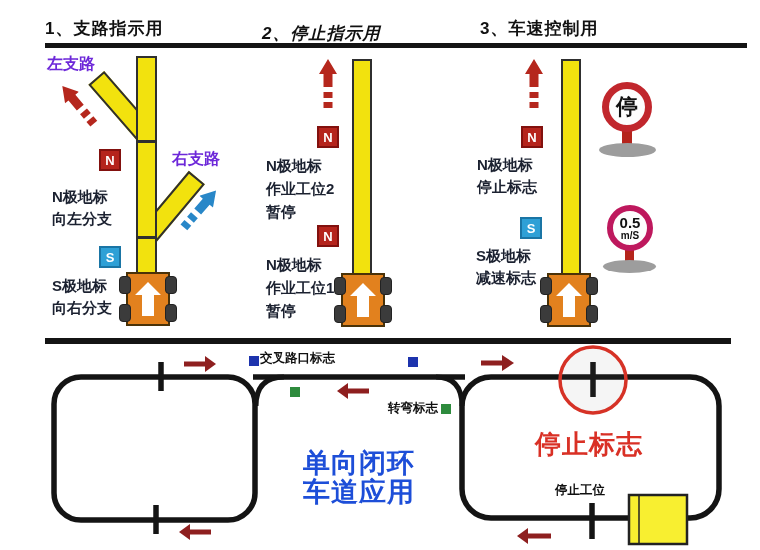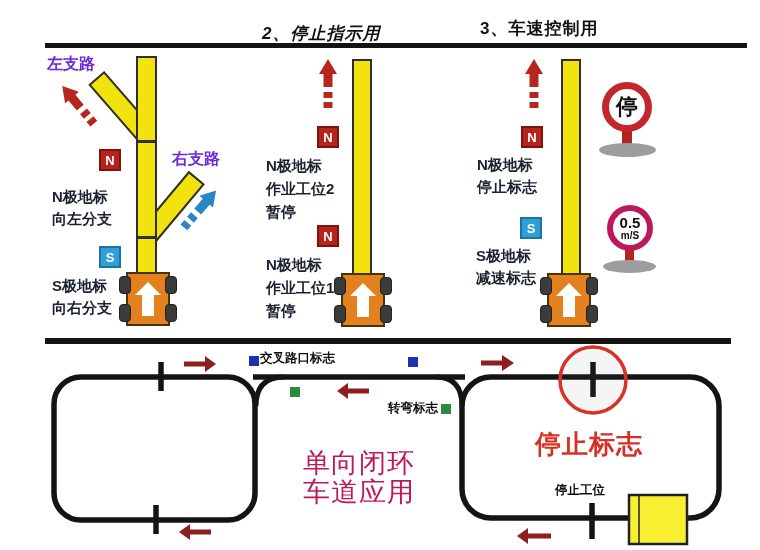--- a/index.html
+++ b/index.html
@@ -25,28 +25,29 @@
   .sign-circle{box-sizing:border-box;border-radius:50%;background:#fdfdfd;display:flex;flex-direction:column;
                align-items:center;justify-content:center;z-index:2;}
   .sign-stop{width:50px;height:50px;border:7px solid #c1272d;font-size:22px;font-weight:bold;color:#101010;}
   .sign-speed{width:46px;height:46px;border:6px solid #be185d;color:#101010;}
   .sign-post{background:#b5241c;border-radius:2px;}
   .sign-base{background:#9d9d9d;border-radius:50%;}
   .speed-num{font-size:15px;font-weight:bold;line-height:14px;}
   .speed-unit{font-size:10px;font-weight:bold;line-height:11px;}
   .small-lbl{font-size:12.5px;font-weight:bold;color:#101010;white-space:nowrap;}
   .stop-red-lbl{font-size:26px;font-weight:bold;color:#d93025;white-space:nowrap;letter-spacing:1px;}
-  .caption{font-size:27px;font-weight:400;color:#be185d;line-height:29px;white-space:pre-line;letter-spacing:1px;}
+  .caption{font-size:27px;font-weight:700;color:#1d4ed8;line-height:29px;white-space:pre-line;letter-spacing:1px;}
   svg{display:block;}
 </style>
 </head>
 <body>
 
 <div class="canvas">
 
+  <div class="abs title" style="left:45px;top:17px;">1、支路指示用</div>
   <div class="abs title" style="left:262px;top:22px;font-style:italic;">2、停止指示用</div>
   <div class="abs title" style="left:480px;top:17px;">3、车速控制用</div>
   <div class="abs rule" style="left:45px;top:43px;width:702px;height:5px;"></div>
 
   <div class="abs tape" style="left:112px;top:68px;width:21px;height:80px;transform:rotate(-41deg);"></div>
   <div class="abs tape" style="left:160px;top:168px;width:21px;height:82px;transform:rotate(40deg);"></div>
   <div class="abs tape" style="left:136px;top:56px;width:21px;height:226px;"></div>
   <div class="abs seam" style="left:137px;top:140px;width:19px;"></div>
   <div class="abs seam" style="left:137px;top:236px;width:19px;"></div>
 

